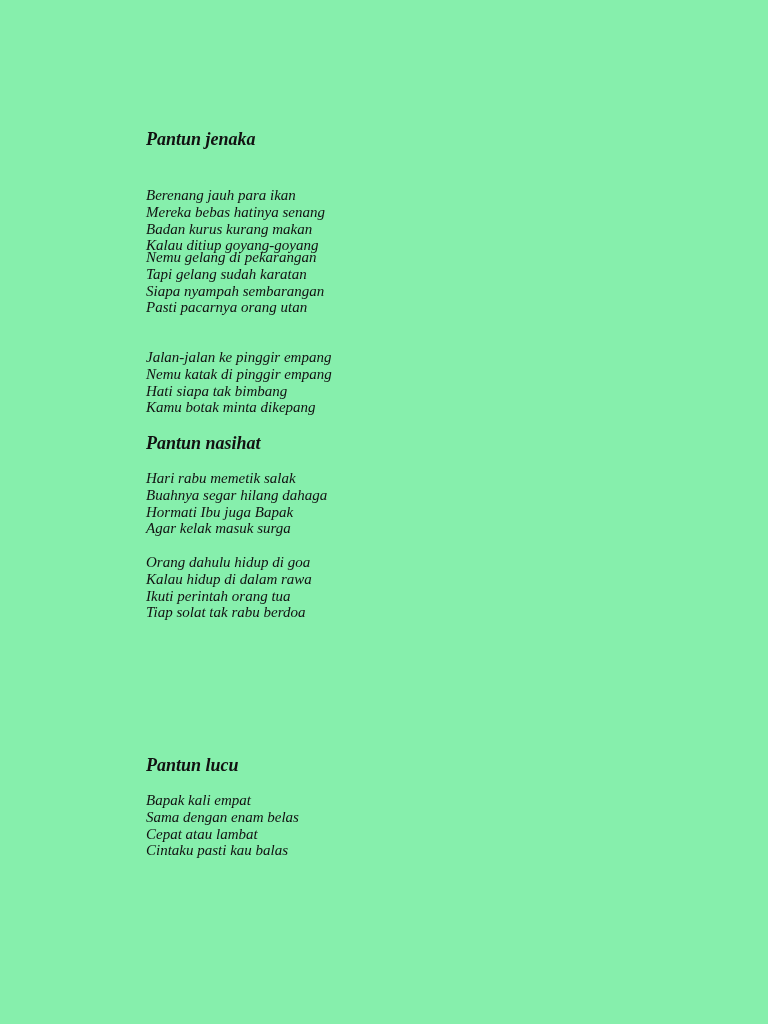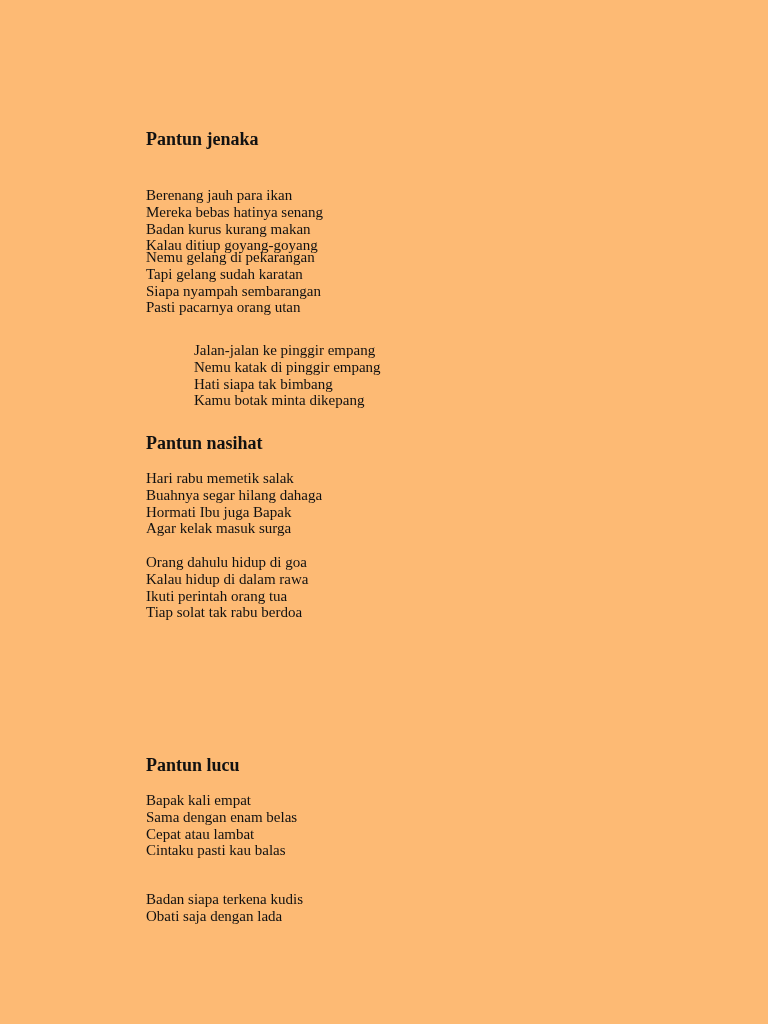--- a/index.html
+++ b/index.html
@@ -14,21 +14,22 @@
       overflow: hidden;
       font-family: "Liberation Serif", "DejaVu Serif", serif;
       color: #111111;
     }
     .page {
       position: absolute;
       left: 0;
       top: 0;
       width: 768px;
       height: 1024px;
-      background: #fdba74;
+      background: #86efac;
+      font-style: italic;
     }
     .heading {
       position: absolute;
       left: 146px;
       margin: 0;
       font-size: 18px;
       font-weight: bold;
       line-height: 20px;
       white-space: nowrap;
     }
@@ -60,21 +61,21 @@
     <span class="line">Kalau ditiup goyang-goyang</span>
   </div>
 
   <div class="stanza" style="top:249px;">
     <span class="line">Nemu gelang di pekarangan</span>
     <span class="line">Tapi gelang sudah karatan</span>
     <span class="line">Siapa nyampah sembarangan</span>
     <span class="line">Pasti pacarnya orang utan</span>
   </div>
 
-  <div class="stanza" style="top:342px;margin-left:48px;">
+  <div class="stanza" style="top:349px;">
     <span class="line">Jalan-jalan ke pinggir empang</span>
     <span class="line">Nemu katak di pinggir empang</span>
     <span class="line">Hati siapa tak bimbang</span>
     <span class="line">Kamu botak minta dikepang</span>
   </div>
 
   <h2 class="heading" style="top:433px;">Pantun nasihat</h2>
 
   <div class="stanza" style="top:470px;">
     <span class="line">Hari rabu memetik salak</span>
@@ -93,18 +94,14 @@
 
   <h2 class="heading" style="top:755px;">Pantun lucu</h2>
 
   <div class="stanza" style="top:792px;">
     <span class="line">Bapak kali empat</span>
     <span class="line">Sama dengan enam belas</span>
     <span class="line">Cepat atau lambat</span>
     <span class="line">Cintaku pasti kau balas</span>
   </div>
 
-  <div class="stanza" style="top:891px;">
-    <span class="line">Badan siapa terkena kudis</span>
-    <span class="line">Obati saja dengan lada</span>
-  </div>
 
 </div>
 
 </body></html>

